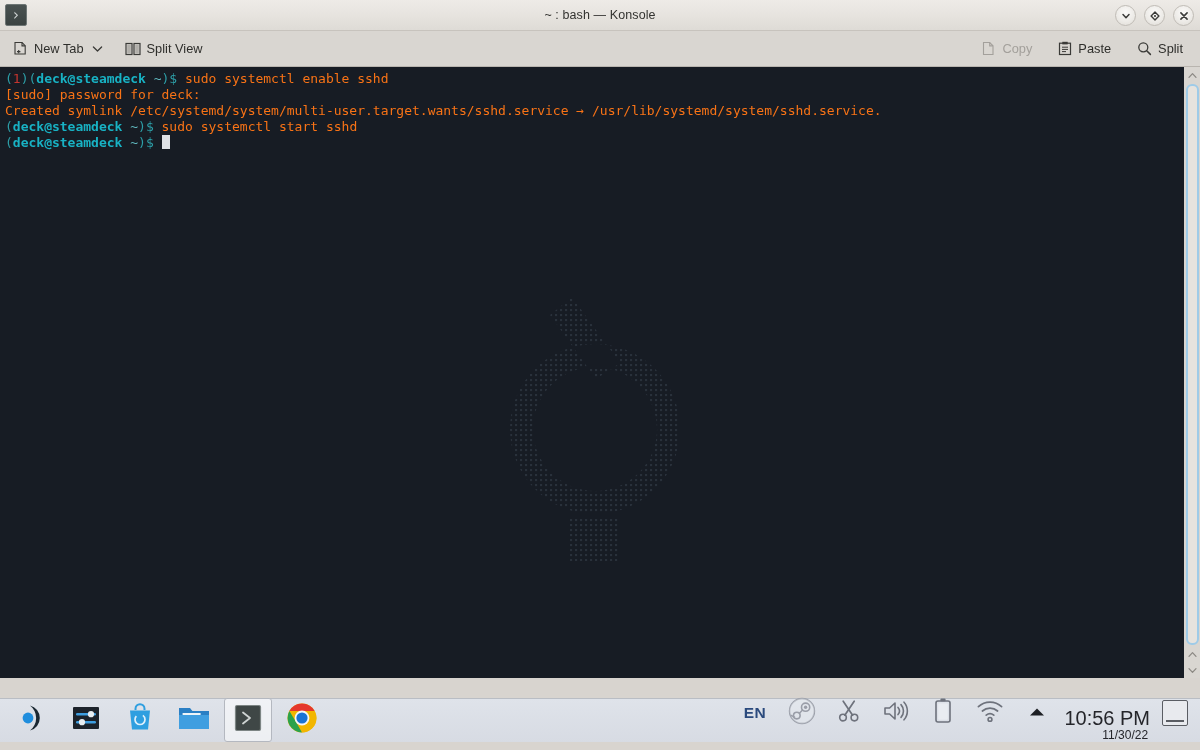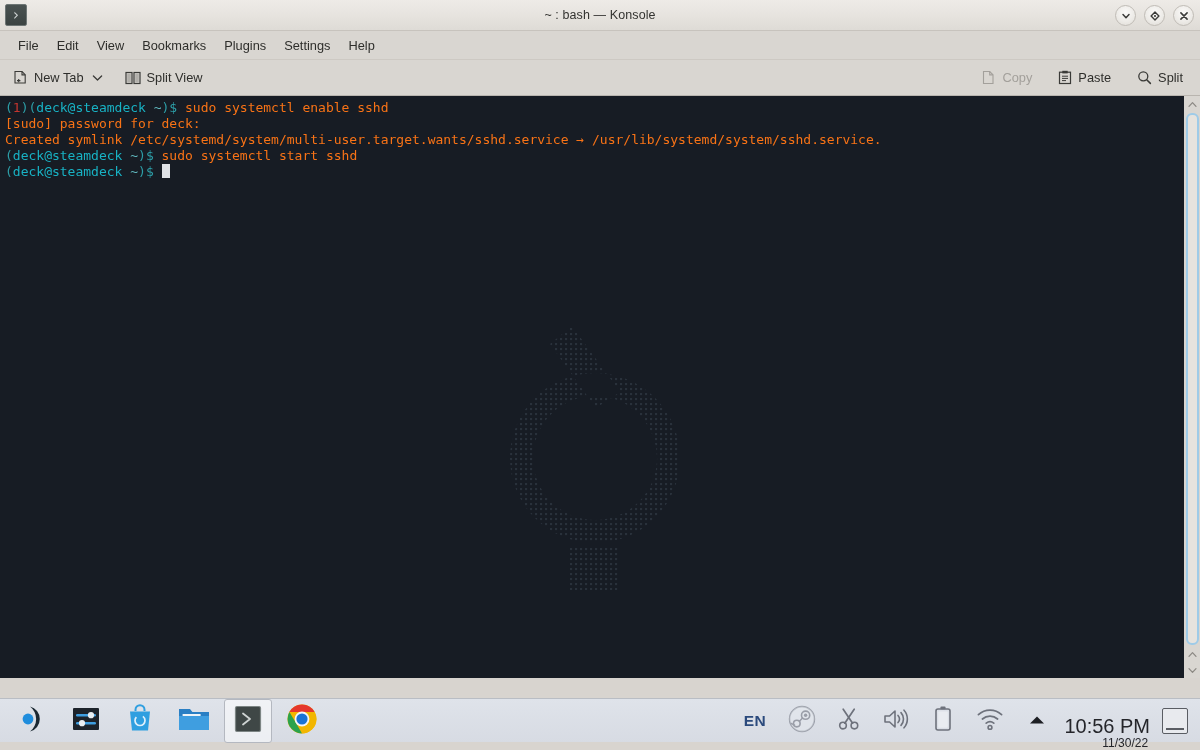--- a/index.html
+++ b/index.html
@@ -74,21 +74,21 @@
     opacity:.55; pointer-events:none;
   }
   .term-lines {
     position:relative; z-index:2;
     font-family:"DejaVu Sans Mono","Liberation Mono",monospace;
     font-size:13px; line-height:16px; color:#d6d9de; white-space:pre;
     padding-left:3px;
   }
   .c-paren { color:#2d9fa8; }
   .c-err   { color:#c4352f; }
-  .c-host  { color:#18b2c4; font-weight:normal; }
+  .c-host  { color:#18b2c4; font-weight:bold; }
   .c-tilde { color:#5fb6bd; }
   .c-plain { color:#f97316; }
   .cursor {
     display:inline-block; width:8px; height:14px; background:#dfe2e6;
     vertical-align:-2px;
   }
   
   .scrollbar {
     width:17px; flex:0 0 17px; background:#d9d6d1;
     border-left:1px solid #171c24; display:flex; flex-direction:column; align-items:center;
@@ -100,21 +100,21 @@
     width:13px; height:100%; background:#e6e3de;
     border:2px solid #9ecbe8; border-radius:6px;
   }
   .sb-steppers { height:32px; display:flex; flex-direction:column; }
 
   
   #taskbar {
     position:absolute; left:0; top:698px; width:1200px; height:44px;
     background:linear-gradient(180deg,#dfe3ea 0%,#d7dbe3 100%);
     border-top:1px solid #b9bdc4;
-    display:flex; align-items:center;
+    display:flex; align-items:flex-end;
   }
   .tasks { display:flex; align-items:center; gap:6px; padding-left:8px; }
   .task {
     width:48px; height:44px; display:flex; align-items:center; justify-content:center;
     border-radius:3px;
   }
   .task.active { background:rgba(255,255,255,.55); border:1px solid #b4b8c0; }
   .tray { margin-left:auto; display:flex; align-items:center; gap:0px; padding-right:4px; }
   .tray-item { width:47px; height:46px; display:flex; align-items:center; justify-content:center; }
   .tray-lang { font-size:15.5px; font-weight:bold; color:#2b4a7d; letter-spacing:.3px; }
@@ -154,29 +154,20 @@
           </svg>
       </div>
       <div class="wbtn">
         <svg width="11" height="11" viewBox="0 0 11 11">
             <path d="M2.4 2.4 L8.6 8.6 M8.6 2.4 L2.4 8.6" fill="none" stroke="#3c3c3a" stroke-width="1.6" stroke-linecap="round"></path>
           </svg>
       </div>
     </div>
   </div>
 
-  <div class="menubar">
-    <div class="menu-item">File</div>
-    <div class="menu-item">Edit</div>
-    <div class="menu-item">View</div>
-    <div class="menu-item">Bookmarks</div>
-    <div class="menu-item">Plugins</div>
-    <div class="menu-item">Settings</div>
-    <div class="menu-item">Help</div>
-  </div>
 
   <div class="toolbar">
     <div class="tb-left">
       <div class="tb-btn">
         <span>
           <svg width="15" height="15" viewBox="0 0 15 15">
             <path d="M2 1.5 h7 l3.2 3.2 v8.3 h-10.2 z" fill="none" stroke="#3a3a37" stroke-width="1.1"></path>
             <path d="M9 1.6 v3.3 h3.2" fill="none" stroke="#3a3a37" stroke-width="1.1"></path>
             <path d="M4 10.6 h3.4 M5.7 8.9 v3.4" stroke="#3a3a37" stroke-width="1.1"></path>
           </svg>

